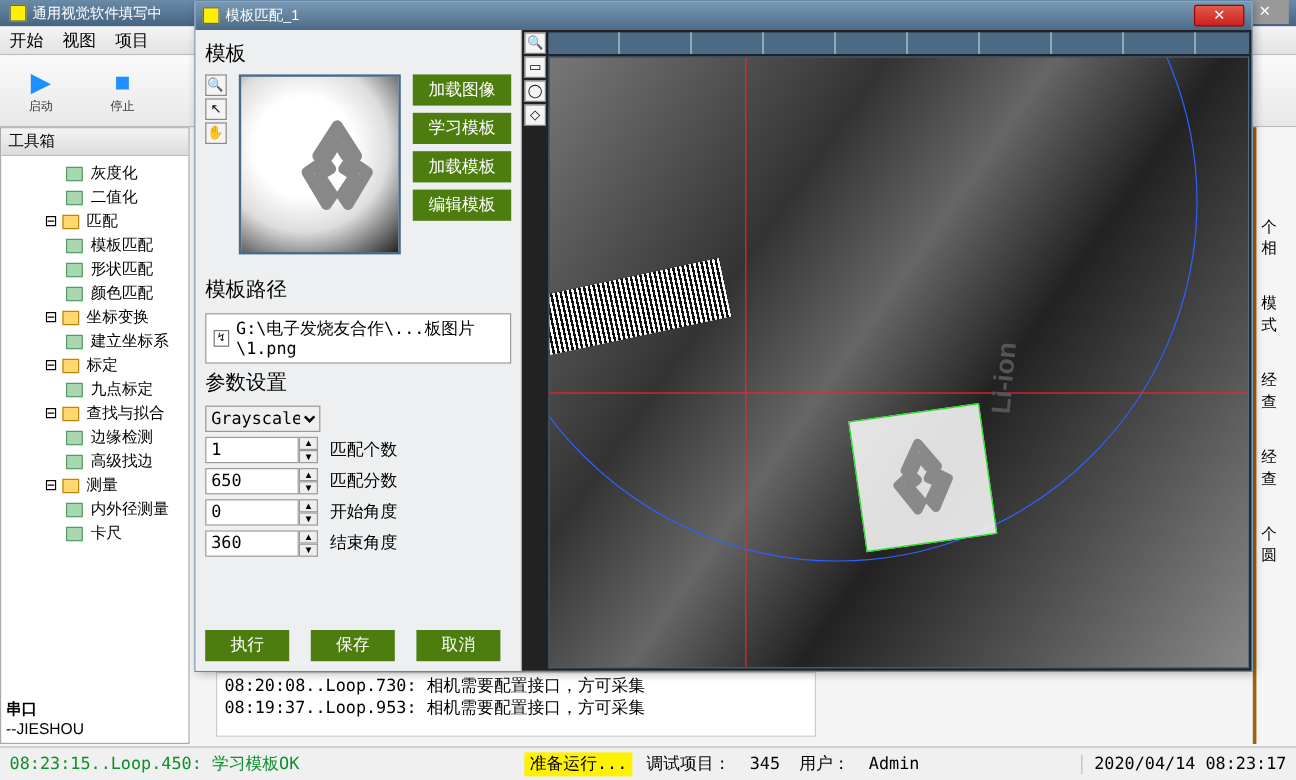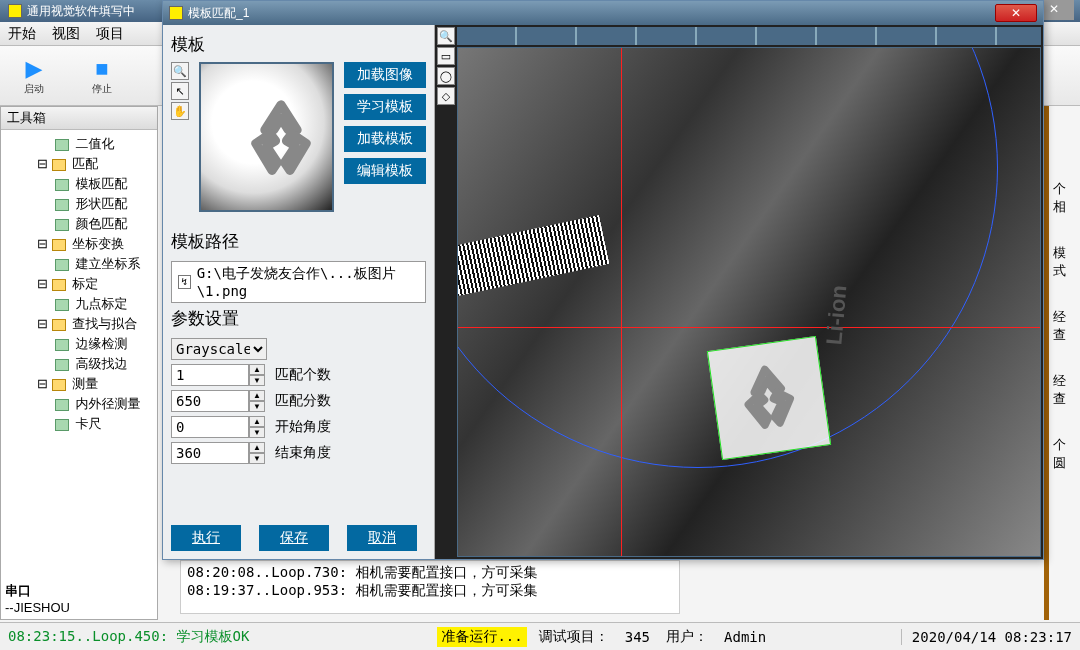--- a/index.html
+++ b/index.html
@@ -24,21 +24,21 @@
   .panel-title { background: linear-gradient(#f4f4f4,#dcdcdc); border-bottom: 1px solid #bbb; padding: 2px 6px; font-size: 13px; }
   .tree { font-size: 13px; padding: 4px 0; }
   .tree div { padding: 1px 0 1px 6px; white-space: nowrap; cursor: pointer; }
   .tree .lv2 { padding-left: 36px; }
   .tree .lv3 { padding-left: 54px; }
   .tree .ico { display: inline-block; width: 14px; height: 12px; margin-right: 3px; vertical-align: middle; }
   .tree .folder { background: #ffd970; border: 1px solid #b8860b; }
   .tree .item { background: #a8d8b0; border: 1px solid #5a9a68; }
   .serial-section { position: absolute; bottom: 4px; left: 4px; font-size: 13px; }
   
-  .right-strip { position: absolute; right: 0; top: 106px; width: 36px; bottom: 30px; background: #f5f5f5; border-left: 5px solid #a16207; padding-top: 60px; font-size: 13px; }
+  .right-strip { position: absolute; right: 0; top: 106px; width: 36px; bottom: 30px; background: #f5f5f5; border-left: 3px solid #a16207; padding-top: 60px; font-size: 13px; }
   .right-strip div { padding: 14px 4px; }
   
   .statusbar { position: absolute; left: 0; bottom: 0; right: 0; height: 28px; background: #f0f0f0; border-top: 1px solid #bbb; display: flex; align-items: center; padding: 0 8px; font-family: "SimSun", monospace; font-size: 14px; }
   .statusbar .green { color: #0a8f2a; }
   .statusbar .yellow-box { background: #fff200; padding: 1px 4px; margin: 0 12px; }
   .statusbar .sb-item { margin-right: 16px; }
   .statusbar .time { margin-left: auto; border-left: 1px solid #bbb; padding-left: 10px; }
   
   .log-area { position: absolute; left: 180px; top: 560px; width: 500px; height: 54px; background: #fff; border: 1px solid #ccc; font-family: "SimSun", monospace; font-size: 14px; padding: 2px 6px; line-height: 18px; overflow: hidden; }
   
@@ -55,35 +55,35 @@
   .section-label { font-family: "KaiTi","SimSun",serif; font-size: 17px; margin: 4px 0 6px 0; }
   
   .template-row { display: flex; gap: 10px; }
   .vtool-col { width: 18px; display: flex; flex-direction: column; gap: 2px; }
   .vtool { width: 18px; height: 18px; border: 1px solid #888; background: #f4f4f4; text-align: center; line-height: 16px; font-size: 11px; cursor: pointer; }
   .template-thumb { width: 168px; height: 150px; border: 2px solid #4a6a86; background: radial-gradient(circle at 40% 40%, #fff 35%, #ddd 60%, #222 100%); position: relative; overflow: hidden; }
   .recycle { position: absolute; left: 30px; top: 30px; width: 100px; height: 90px; }
   .recycle svg { width: 100%; height: 100%; }
   
   .btn-col { display: flex; flex-direction: column; gap: 6px; }
-  .darkbtn { background: #0369a1; color: #fff; border: none; padding: 4px 10px; font-size: 14px; cursor: pointer; min-width: 82px; font-family: inherit; }
+  .darkbtn { background: #4d7c0f; color: #fff; border: none; padding: 4px 10px; font-size: 14px; cursor: pointer; min-width: 82px; font-family: inherit; }
   
   .path-box { border: 1px solid #999; background: #fff; padding: 3px 6px; font-family: "SimSun", monospace; font-size: 14px; margin-top: 2px; display: flex; align-items: center; }
   .path-box .link-ico { width: 14px; height: 14px; border: 1px solid #777; margin-right: 6px; font-size: 10px; text-align: center; line-height: 12px; }
   
   .param-row { display: flex; align-items: center; margin: 2px 0; }
   .param-label { margin-left: 10px; font-size: 14px; }
   .spin { display: flex; }
   .spin input { width: 78px; height: 22px; border: 1px solid #999; padding: 0 4px; font-family: monospace; font-size: 14px; }
   .spin .arrows { width: 16px; display: flex; flex-direction: column; }
   .spin .arrows div { flex: 1; border: 1px solid #999; background: #eee; font-size: 8px; text-align: center; line-height: 9px; cursor: pointer; }
   select.gray { border: 1px solid #999; font-family: monospace; font-size: 14px; height: 22px; width: 96px; }
   
   .dlg-bottom { margin-top: auto; display: flex; gap: 18px; padding-top: 14px; }
-  .dlg-bottom .darkbtn { min-width: 70px; text-decoration: underline; }
+  .dlg-bottom .darkbtn { min-width: 70px; }
   
   .image-view { position: absolute; left: 22px; top: 22px; right: 2px; bottom: 2px; background: linear-gradient(125deg, #777 0%, #555 15%, #333 30%, #666 45%, #222 60%, #888 100%); border: 1px solid #4a6a86; overflow: hidden; }
   .vtool-col-right { position: absolute; left: 2px; top: 2px; width: 18px; display: flex; flex-direction: column; gap: 2px; }
   .ruler-top { position: absolute; left: 22px; right: 2px; top: 2px; height: 18px; background: #4a6a86; }
   .ruler-top::before { content: ""; position: absolute; inset: 0; background: repeating-linear-gradient(to right, transparent 0, transparent 58px, #8ab 58px, #8ab 60px); }
   
   .crosshair-v { position: absolute; top: 0; bottom: 0; left: 28%; width: 1px; background: #ff2020; }
   .crosshair-h { position: absolute; left: 0; right: 0; top: 55%; height: 1px; background: #ff2020; }
   .arc { position: absolute; left: -60px; top: -180px; width: 600px; height: 600px; border: 1px solid #3060ff; border-radius: 50%; }
   .match-box { position: absolute; left: 44%; top: 58%; width: 110px; height: 110px; border: 1px solid #20e020; transform: rotate(-8deg); background: rgba(255,255,255,0.85); display: flex; align-items: center; justify-content: center; }
@@ -114,20 +114,21 @@
     </div>
     <div class="tool-btn">
       <span class="glyph stop">■</span>
       <span class="tool-btn-label">停止</span>
     </div>
   </div>
 
   <div class="left-panel">
     <div class="panel-title">工具箱</div>
     <div class="tree" id="tree">
+        <div class="lv3"><span class="ico item"></span> 灰度化</div>
         <div class="lv3"><span class="ico item"></span> 二值化</div>
         <div class="lv2">⊟ <span class="ico folder"></span> 匹配</div>
         <div class="lv3"><span class="ico item"></span> 模板匹配</div>
         <div class="lv3"><span class="ico item"></span> 形状匹配</div>
         <div class="lv3"><span class="ico item"></span> 颜色匹配</div>
         <div class="lv2">⊟ <span class="ico folder"></span> 坐标变换</div>
         <div class="lv3"><span class="ico item"></span> 建立坐标系</div>
         <div class="lv2">⊟ <span class="ico folder"></span> 标定</div>
         <div class="lv3"><span class="ico item"></span> 九点标定</div>
         <div class="lv2">⊟ <span class="ico folder"></span> 查找与拟合</div>

